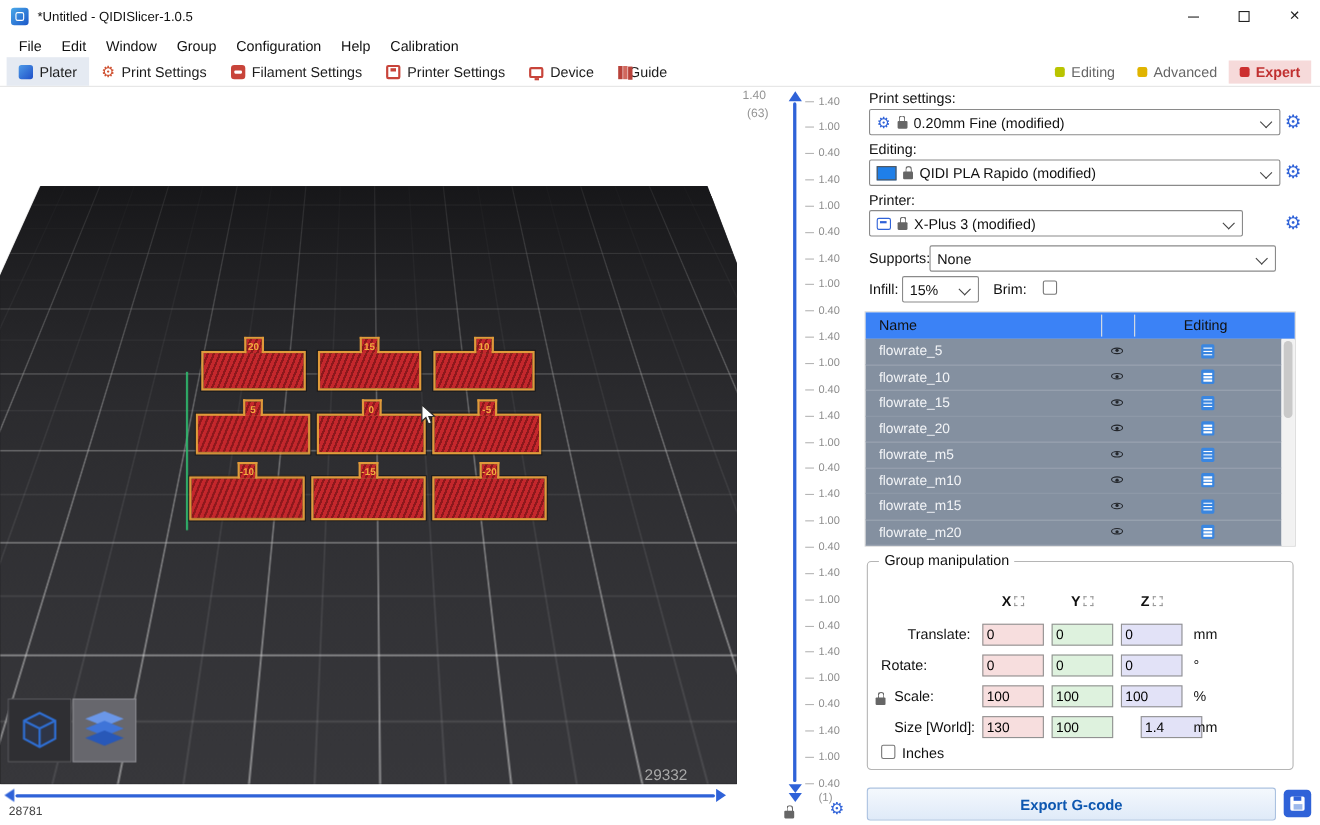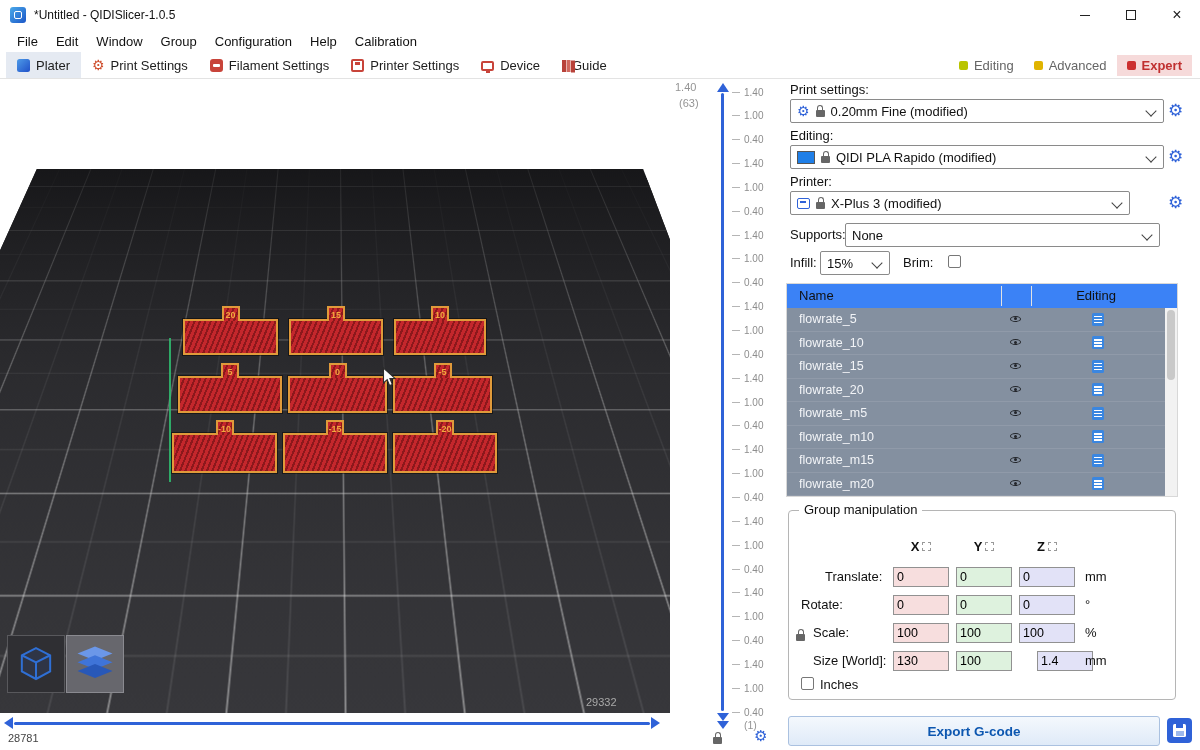--- a/index.html
+++ b/index.html
@@ -54,21 +54,21 @@
   .seq-line{position:absolute;left:169px;top:259px;width:2px;height:144px;background:#2fbf71;opacity:.85;z-index:4;}
   .fr-obj{position:absolute;box-sizing:border-box;border:2px solid #e09a3a;background:repeating-linear-gradient(112deg,#c4272c 0 3px,#8c181c 3px 5px);box-shadow:0 0 0 1px rgba(0,0,0,.45);z-index:4;}
   .fr-tab{position:absolute;top:-15px;left:50%;transform:translateX(-50%);width:18px;height:15px;box-sizing:border-box;border:2px solid #e09a3a;border-bottom:none;background:repeating-linear-gradient(112deg,#c4272c 0 3px,#8c181c 3px 5px);color:#f2a83e;font-size:9px;font-weight:bold;display:flex;align-items:center;justify-content:center;}
   .vbtn{position:absolute;width:58px;height:58px;box-sizing:border-box;border:1px solid #58585c;display:flex;align-items:center;justify-content:center;z-index:5;}
   .vbtn-3d{left:7px;top:556px;background:#2f2f33;}
   .vbtn-layers{left:66px;top:556px;background:#67676d;border-color:#8a8a90;}
   .hstrip{position:absolute;left:0;top:634px;width:670px;height:37px;background:#fff;z-index:5;}
   .hline{position:absolute;left:14px;top:643px;width:636px;height:3px;background:#2f62d8;border-radius:2px;z-index:6;}
   .harrow-l{position:absolute;left:4px;top:638px;width:0;height:0;border-top:6px solid transparent;border-bottom:6px solid transparent;border-right:9px solid #2f62d8;z-index:6;}
   .harrow-r{position:absolute;left:651px;top:638px;width:0;height:0;border-top:6px solid transparent;border-bottom:6px solid transparent;border-left:9px solid #2f62d8;z-index:6;}
-  .hval-right{position:absolute;left:586px;top:617px;font-size:11px;color:#a8a8a8;z-index:6;}
+  .hval-right{position:absolute;left:586px;top:617px;font-size:14px;color:#a8a8a8;z-index:6;}
   .hval-left{position:absolute;left:8px;top:653px;font-size:11px;color:#444;z-index:6;}
   .cursor{position:absolute;left:382px;top:288px;z-index:20;}
   
   .layercol{position:absolute;left:670px;top:79px;width:116px;height:671px;background:#fff;}
   .lc-topval{position:absolute;left:5px;top:2px;font-size:11px;color:#949494;}
   .lc-toplayer{position:absolute;left:9px;top:18px;font-size:11px;color:#949494;}
   .vline{position:absolute;left:51px;top:14px;width:3px;height:618px;background:#2f62d8;border-radius:2px;}
   .varrow-up{position:absolute;left:47px;top:4px;width:0;height:0;border-left:6px solid transparent;border-right:6px solid transparent;border-bottom:9px solid #2f62d8;}
   .varrow-dn1{position:absolute;left:47px;top:634px;width:0;height:0;border-left:6px solid transparent;border-right:6px solid transparent;border-top:8px solid #2f62d8;}
   .varrow-dn2{position:absolute;left:47px;top:642px;width:0;height:0;border-left:6px solid transparent;border-right:6px solid transparent;border-top:8px solid #2f62d8;}

